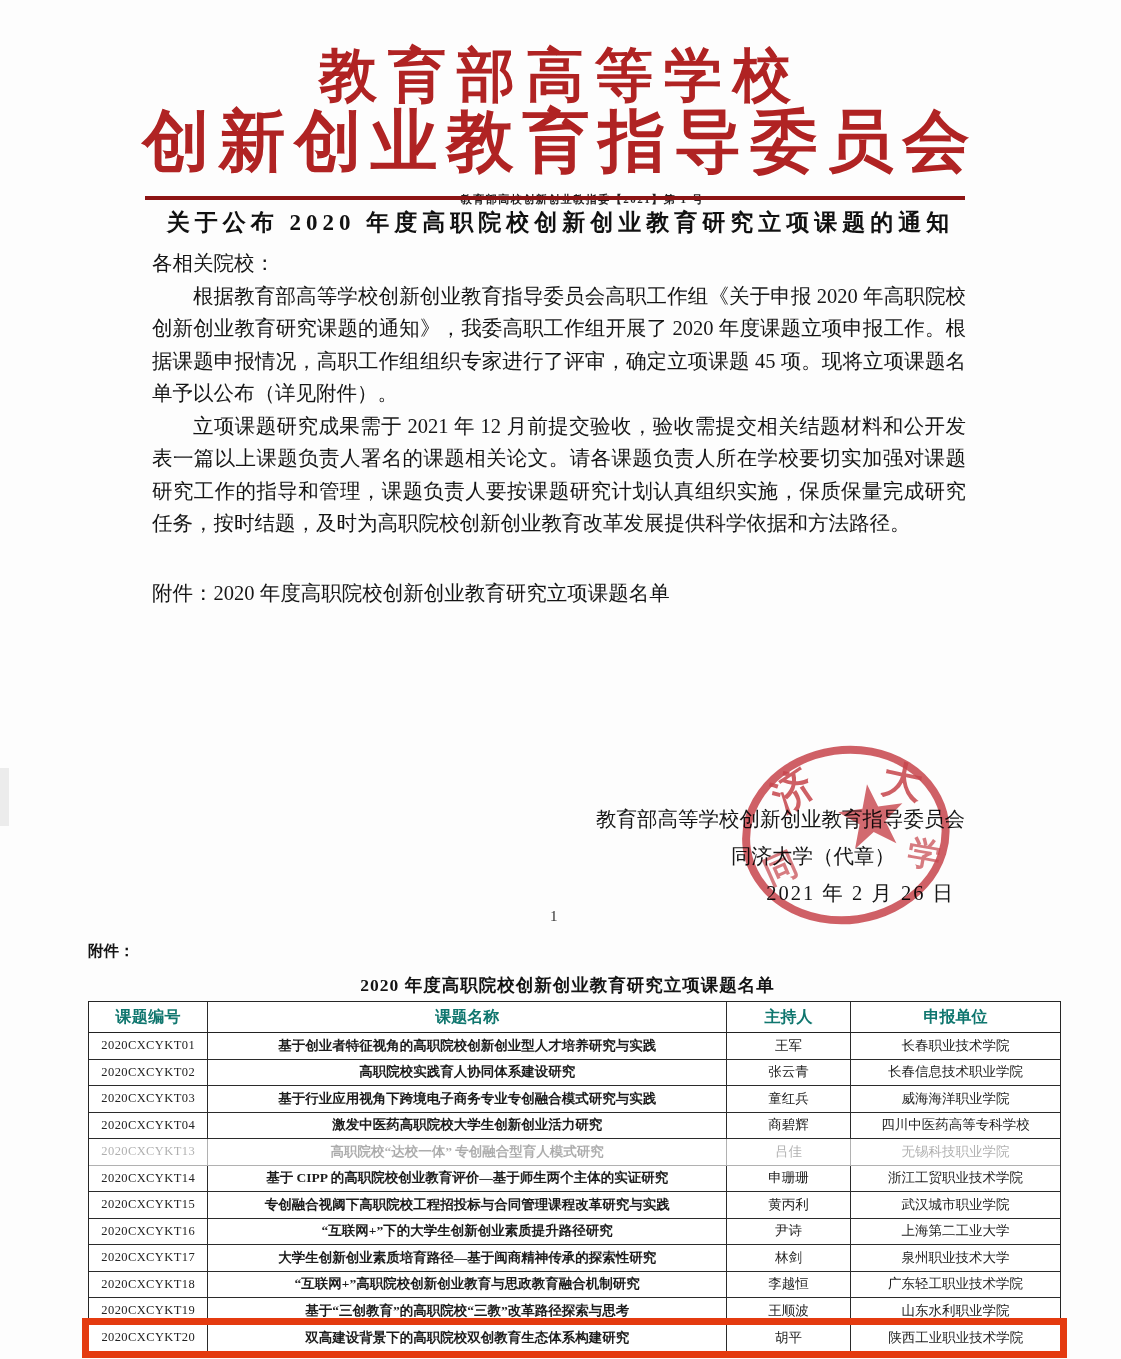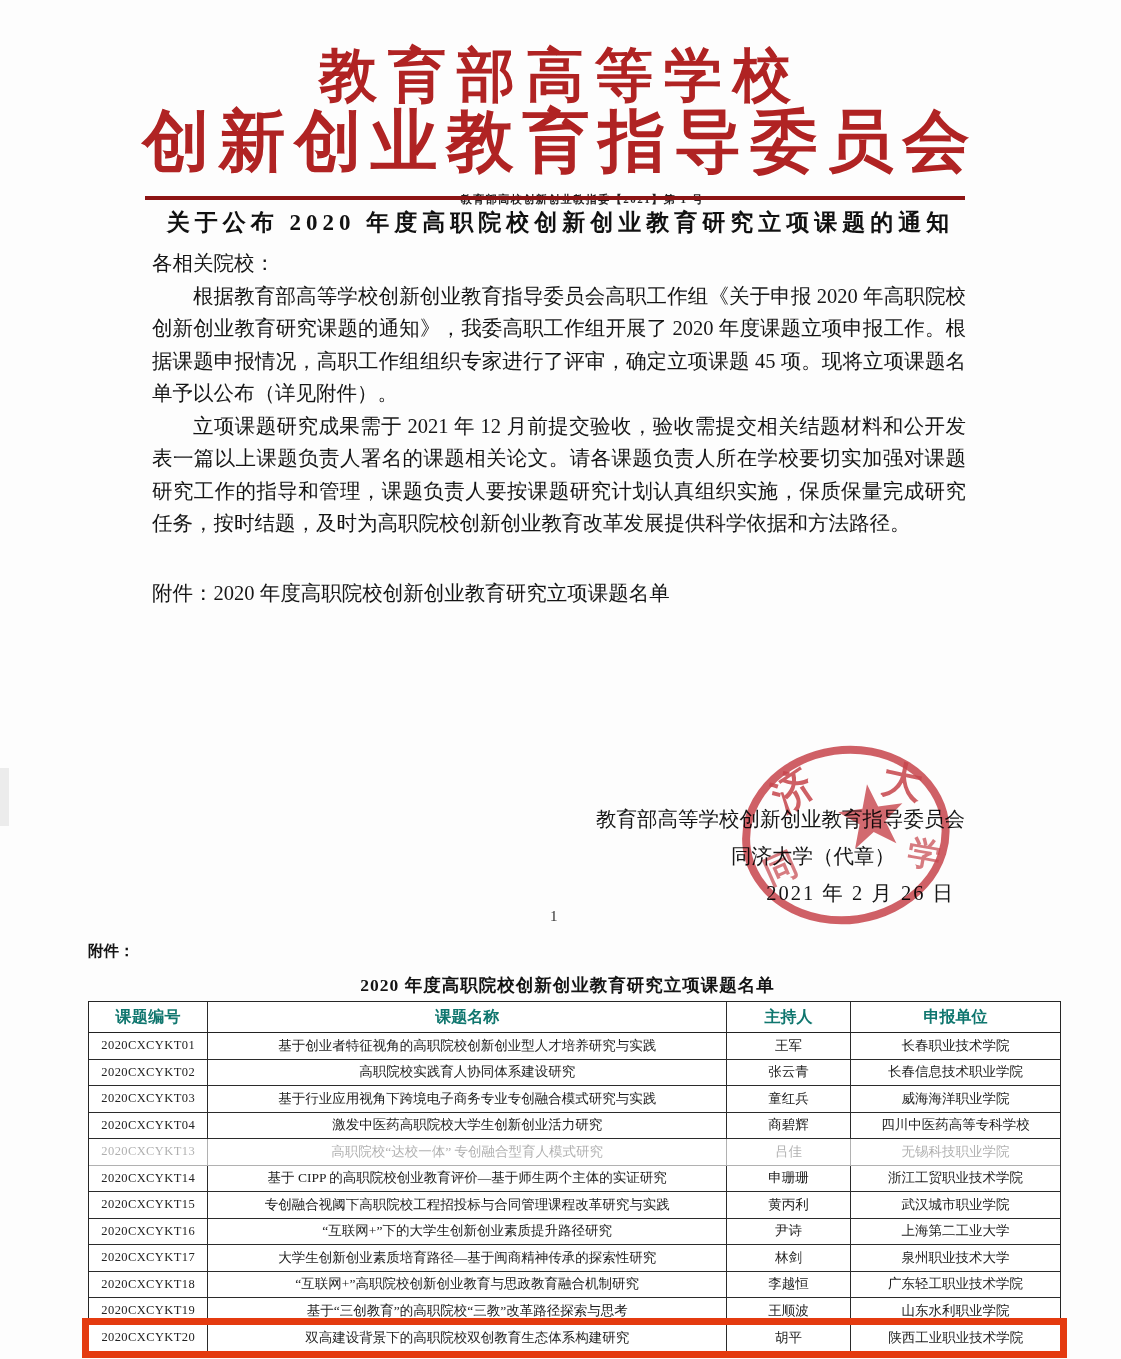--- a/index.html
+++ b/index.html
@@ -39,21 +39,21 @@
     font-family:Liberation Serif, serif;padding-left:14px; }
   .tbl { position:absolute; top:1001px; left:88px; width:973px;
     border:1.5px solid #262626; background:#fff; }
   .trow { display:flex; height:26.5px; border-bottom:1px solid #2b2b2b; }
   .trow:last-child { border-bottom:none; }
   .thead { height:31px; border-bottom:1.5px solid #222; }
   .c { display:flex; align-items:center; justify-content:center; text-align:center;
     border-right:1px solid #2b2b2b; overflow:hidden; white-space:nowrap; }
   .c:last-child { border-right:none; }
   .c-id    { width:12.3%; font-size:12.5px; letter-spacing:.4px; color:#222; }
-  .c-title { width:53.4%; font-size:13.5px; color:#1c1c1c; }
+  .c-title { width:53.4%; font-size:13.5px; color:#1c1c1c;font-weight:bold; }
   .c-lead  { width:12.8%; font-size:13.5px; color:#1c1c1c; }
   .c-org   { width:21.5%; font-size:13.5px; color:#1c1c1c; }
   .thead .c { font-family:"Liberation Sans","DejaVu Sans",sans-serif;
     font-weight:bold; font-size:16px; color:#0f766e; }
   .faint { opacity:.36; filter:blur(.7px); }
   .hl { position:relative; z-index:3; box-shadow:0 0 0 7px #e43b10; background:#fff;justify-content:flex-end; }
 </style>
 </head>
 <body>
 

